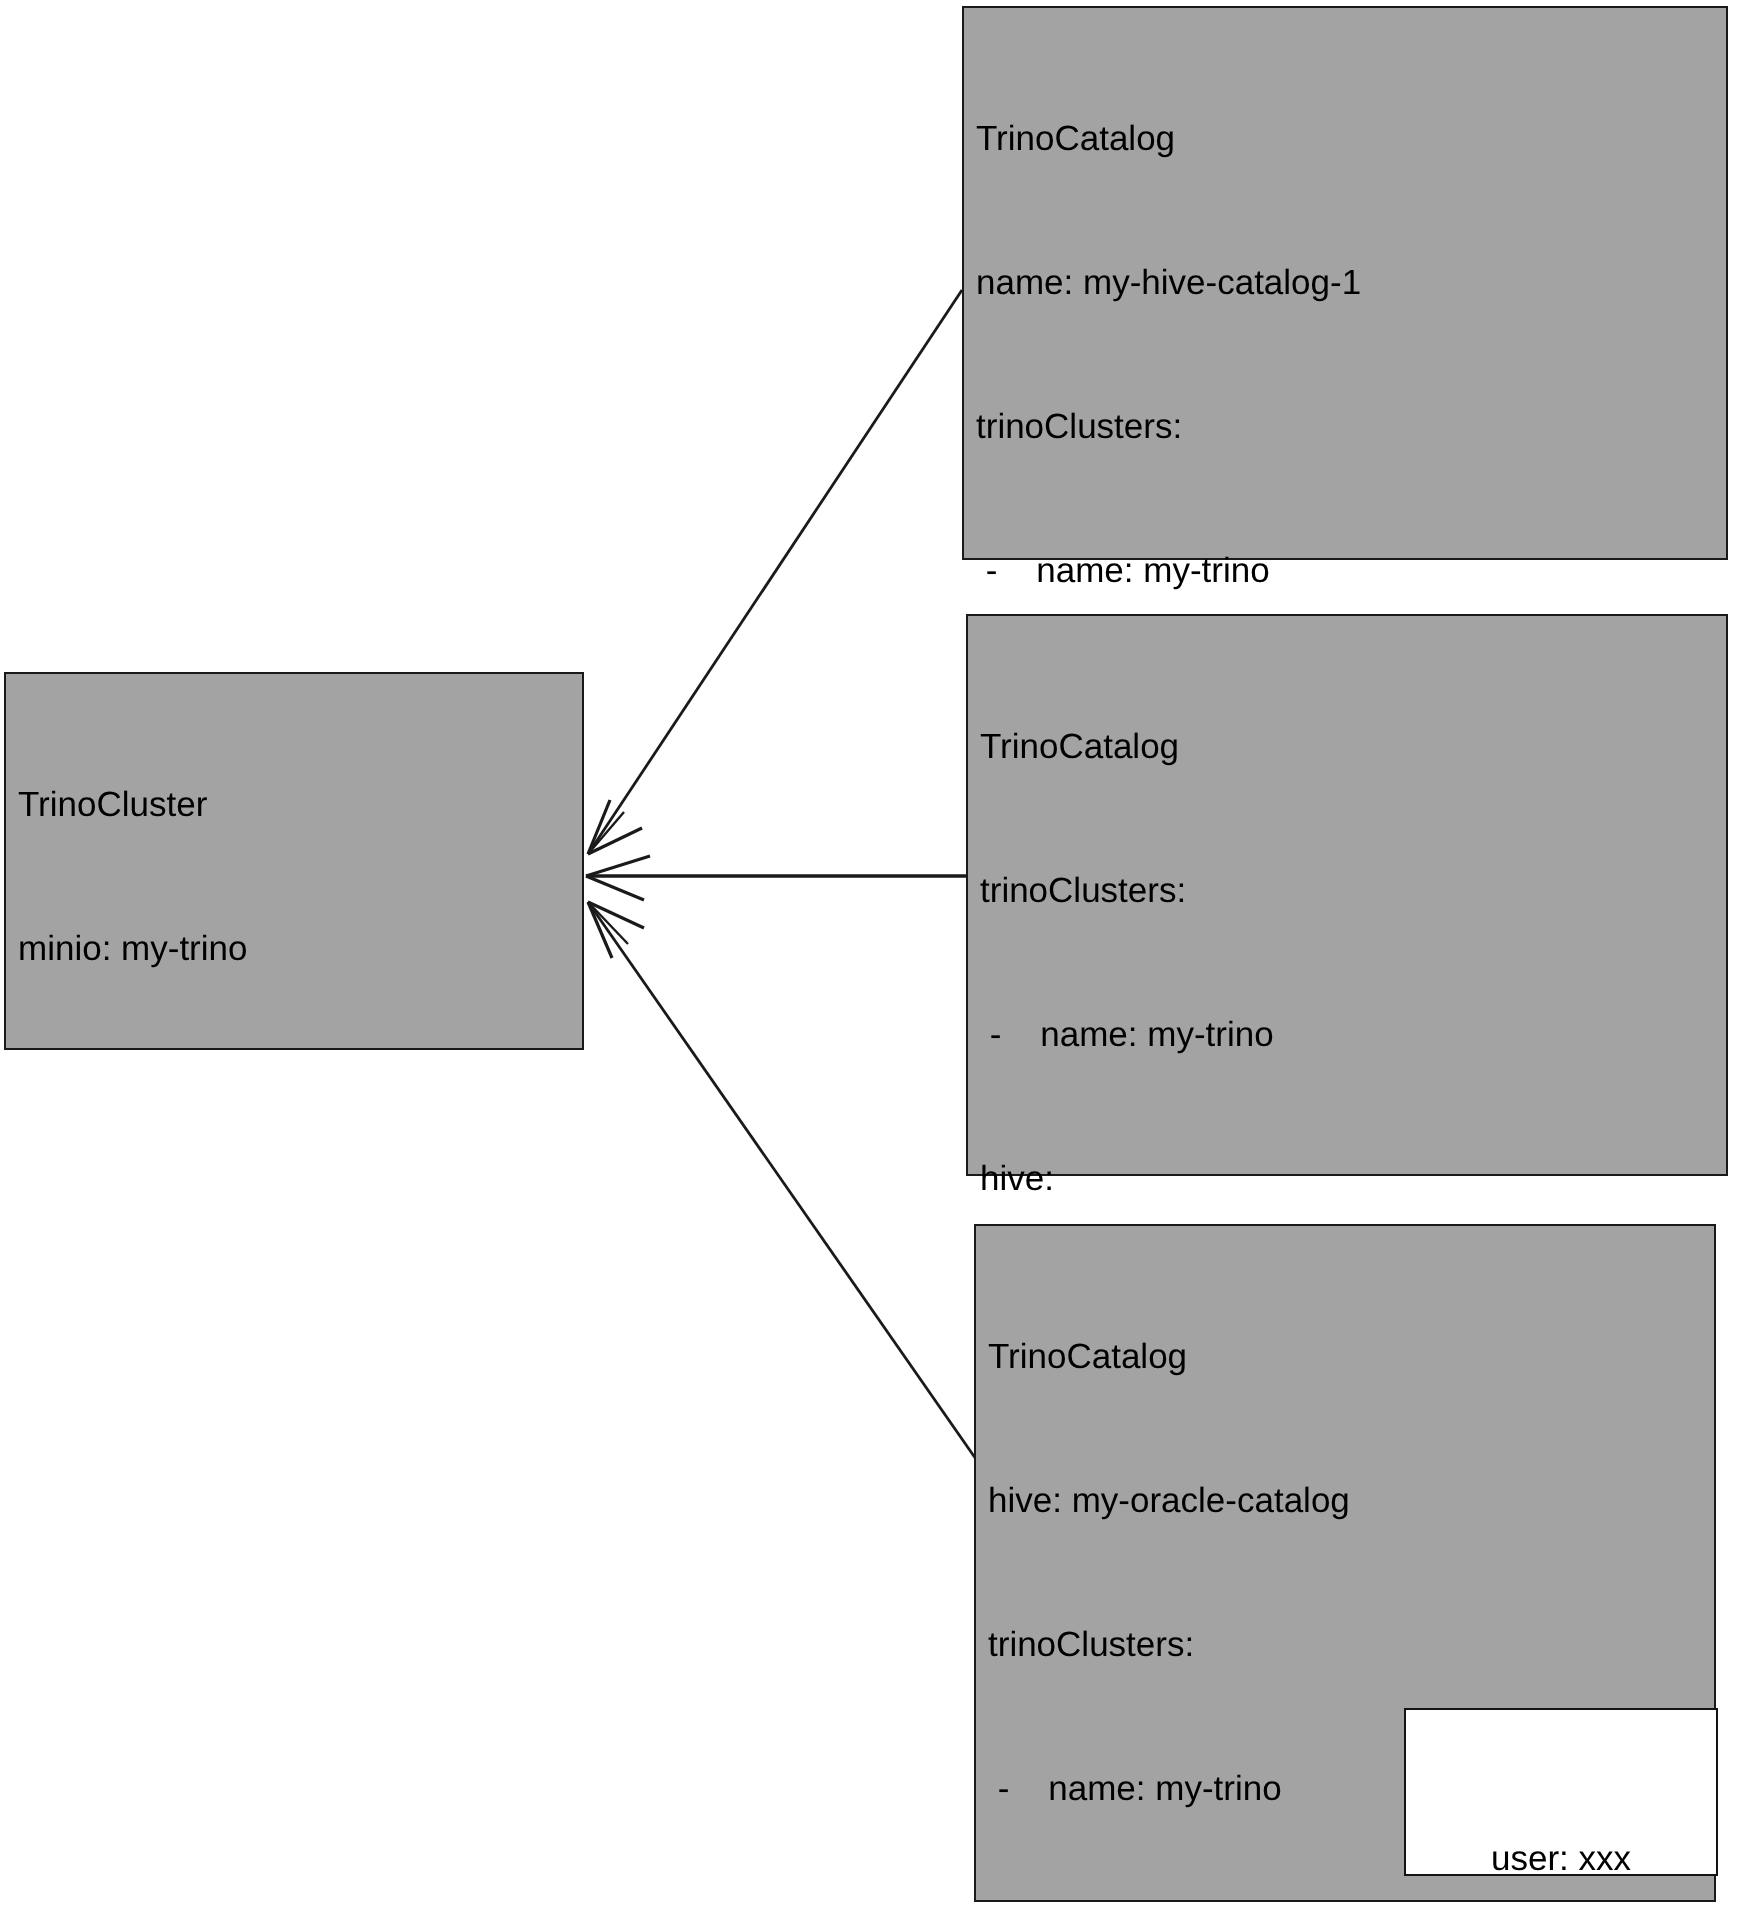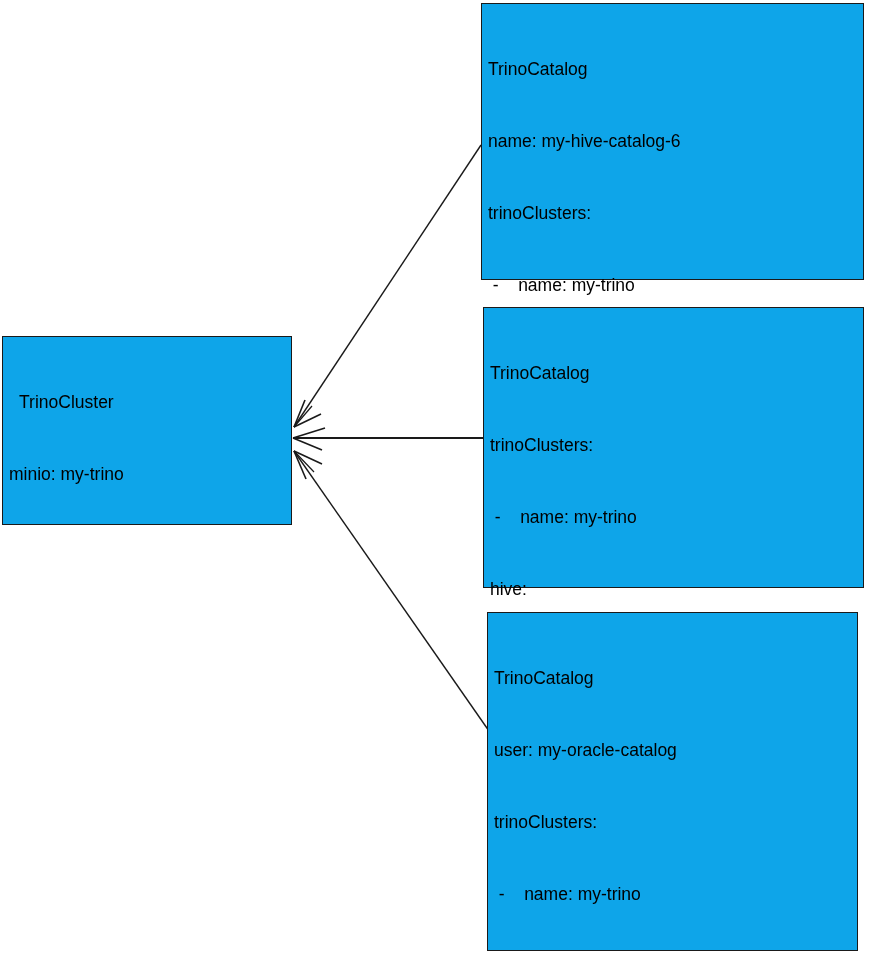--- a/index.html
+++ b/index.html
@@ -26,41 +26,41 @@
     position: absolute;
     left: 0; top: 0;
     width: 872px;
     height: 954px;
     pointer-events: none;
     z-index: 1;
   }
   .node {
     position: absolute;
     box-sizing: border-box;
-    background: #0ea5e9;
+    background: #a3a3a3;
     border: 1.6px solid #1a1a1a;
     z-index: 2;
   }
   .node-text {
     position: absolute;
     left: 6px;
     top: 5px;
     font-size: 17.5px;
     line-height: 24px;
     white-space: pre;
     color: #000000;
   }
   .node-text .ln {
     display: block;
     white-space: pre;
   }
 
   
   #cluster-node {
-    left: 2px;  top: 336px;  width: 290px;  height: 189px; text-align: center;
+    left: 2px;  top: 336px;  width: 290px;  height: 189px;
   }
   #catalog-node-0 {
     left: 481px; top: 3px;   width: 383px;  height: 277px;
   }
   #catalog-node-1 {
     left: 483px; top: 307px; width: 381px;  height: 281px;
   }
   #catalog-node-2 {
     left: 487px; top: 612px; width: 371px;  height: 339px;
   }
@@ -122,21 +122,21 @@
   <div class="node" id="cluster-node">
     <div class="node-text">
       <span class="ln">TrinoCluster</span>
       <span class="ln">minio: my-trino</span>
     </div>
   </div>
 
   <div class="node" id="catalog-node-0">
     <div class="node-text">
       <span class="ln">TrinoCatalog</span>
-      <span class="ln">name: my-hive-catalog-6</span>
+      <span class="ln">name: my-hive-catalog-1</span>
       <span class="ln">trinoClusters:</span>
       <span class="ln"> -    name: my-trino</span>
       <span class="ln">hive:</span>
       <span class="ln">    s3: # S3ConnnectionSpec</span>
       <span class="ln">        inline:</span>
       <span class="ln">            host: minio</span>
       <span class="ln">    metastore: # whatever</span>
     </div>
   </div>
 
@@ -148,23 +148,29 @@
       <span class="ln">hive:</span>
       <span class="ln">    hdfs:</span>
       <span class="ln">        # TBD</span>
       <span class="ln">    metastore: # whatever</span>
     </div>
   </div>
 
   <div class="node" id="catalog-node-2">
     <div class="node-text">
       <span class="ln">TrinoCatalog</span>
-      <span class="ln">user: my-oracle-catalog</span>
+      <span class="ln">hive: my-oracle-catalog</span>
       <span class="ln">trinoClusters:</span>
       <span class="ln"> -    name: my-trino</span>
       
       
       
     </div>
 
+    <div id="secret-node">
+      <div class="secret-text">
+        <span class="ln">user: xxx</span>
+        
+      </div>
+    </div>
   </div>
 
 </div>
 
 </body></html>

